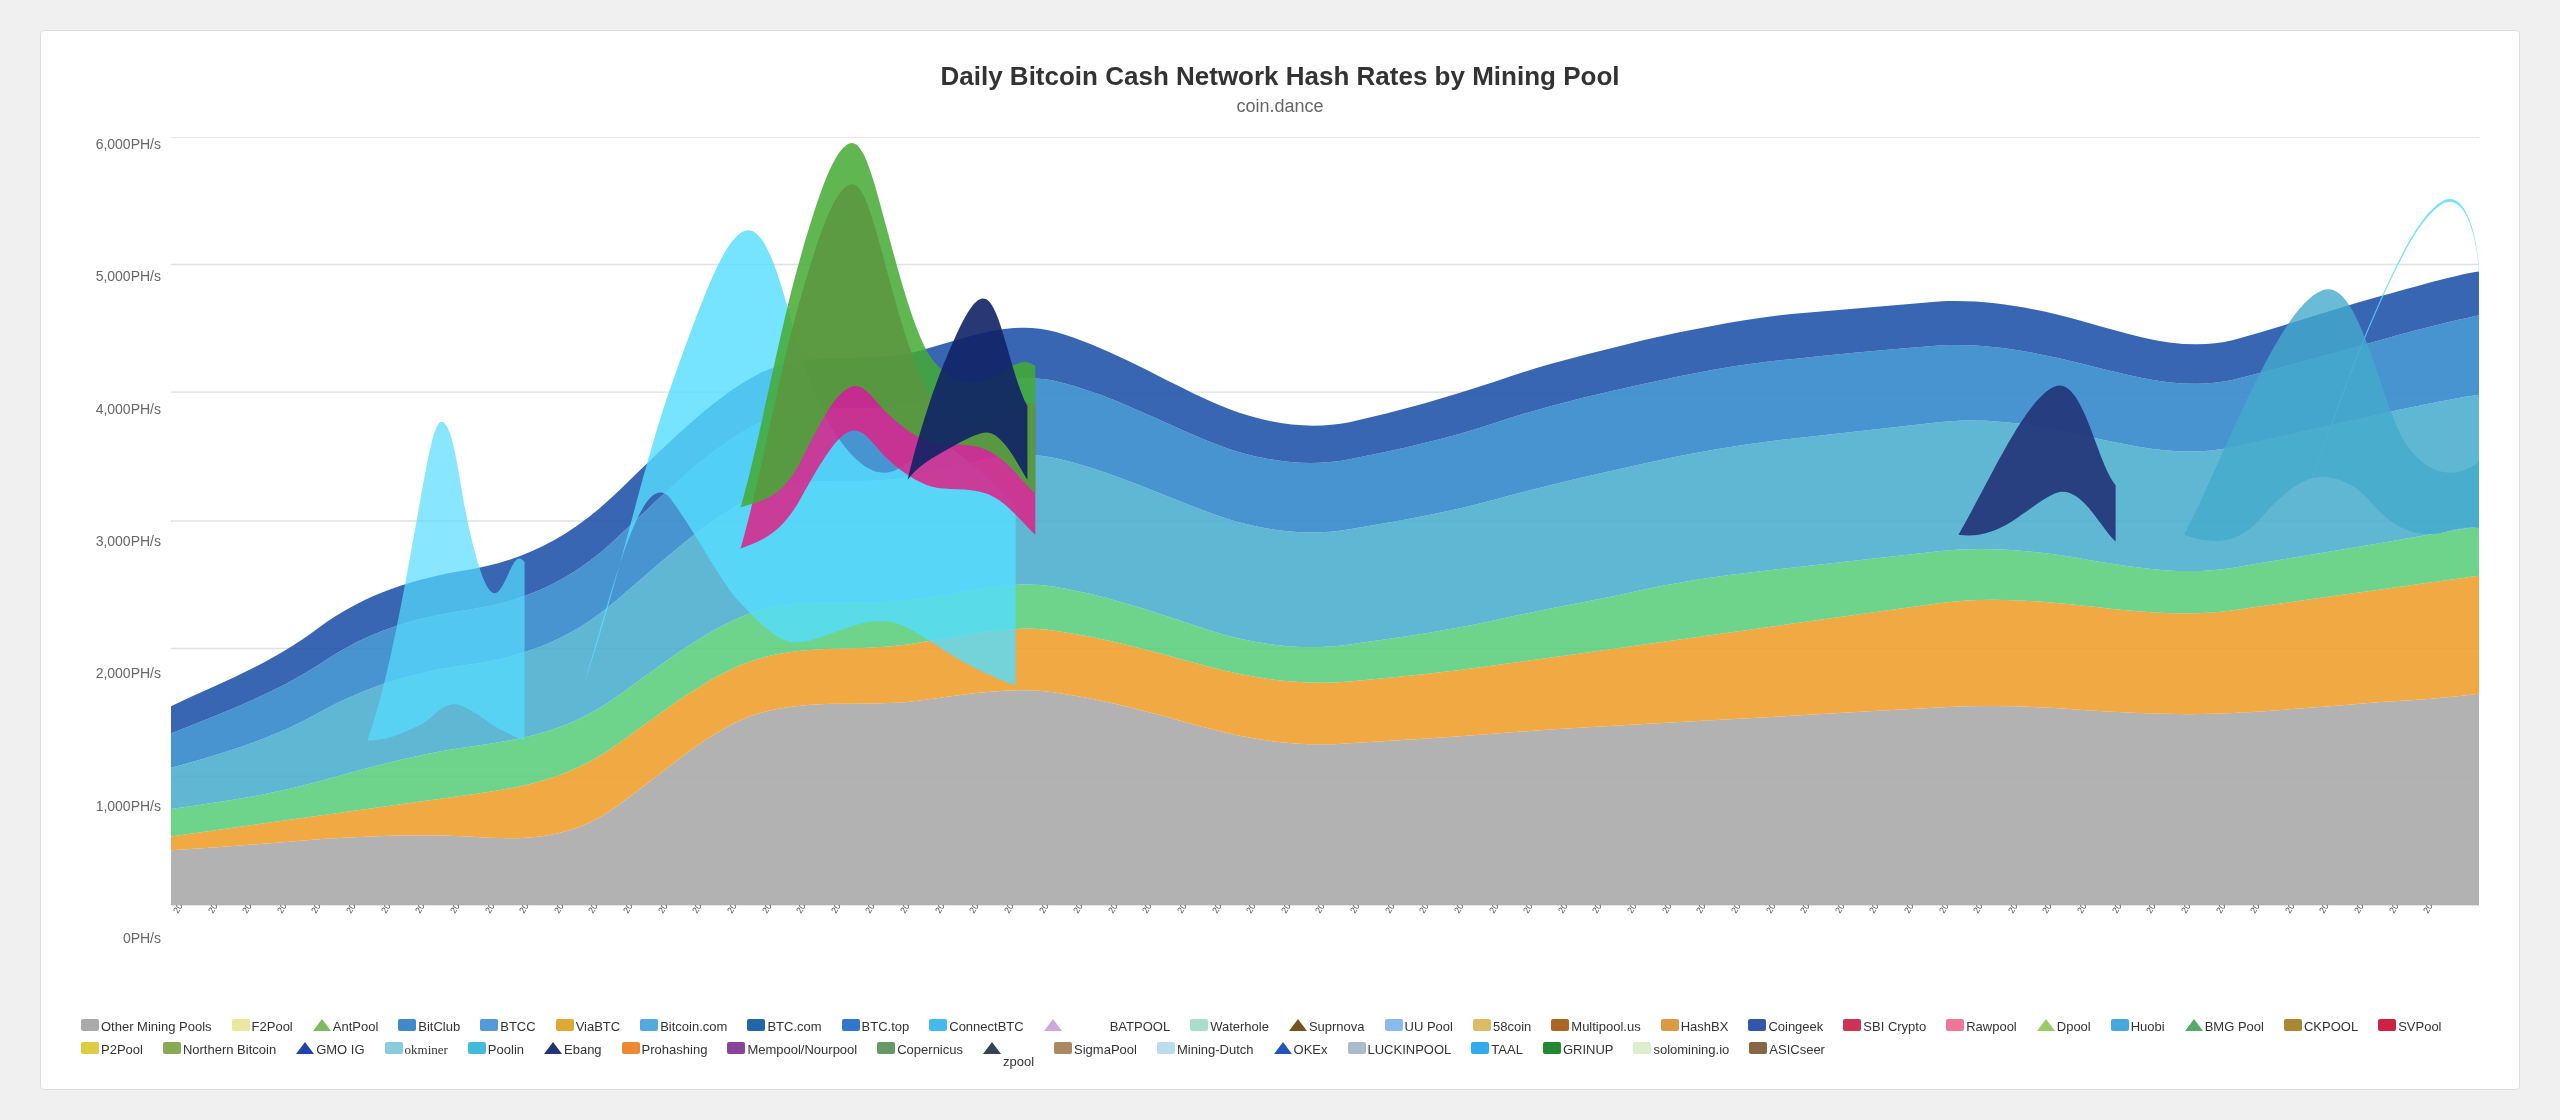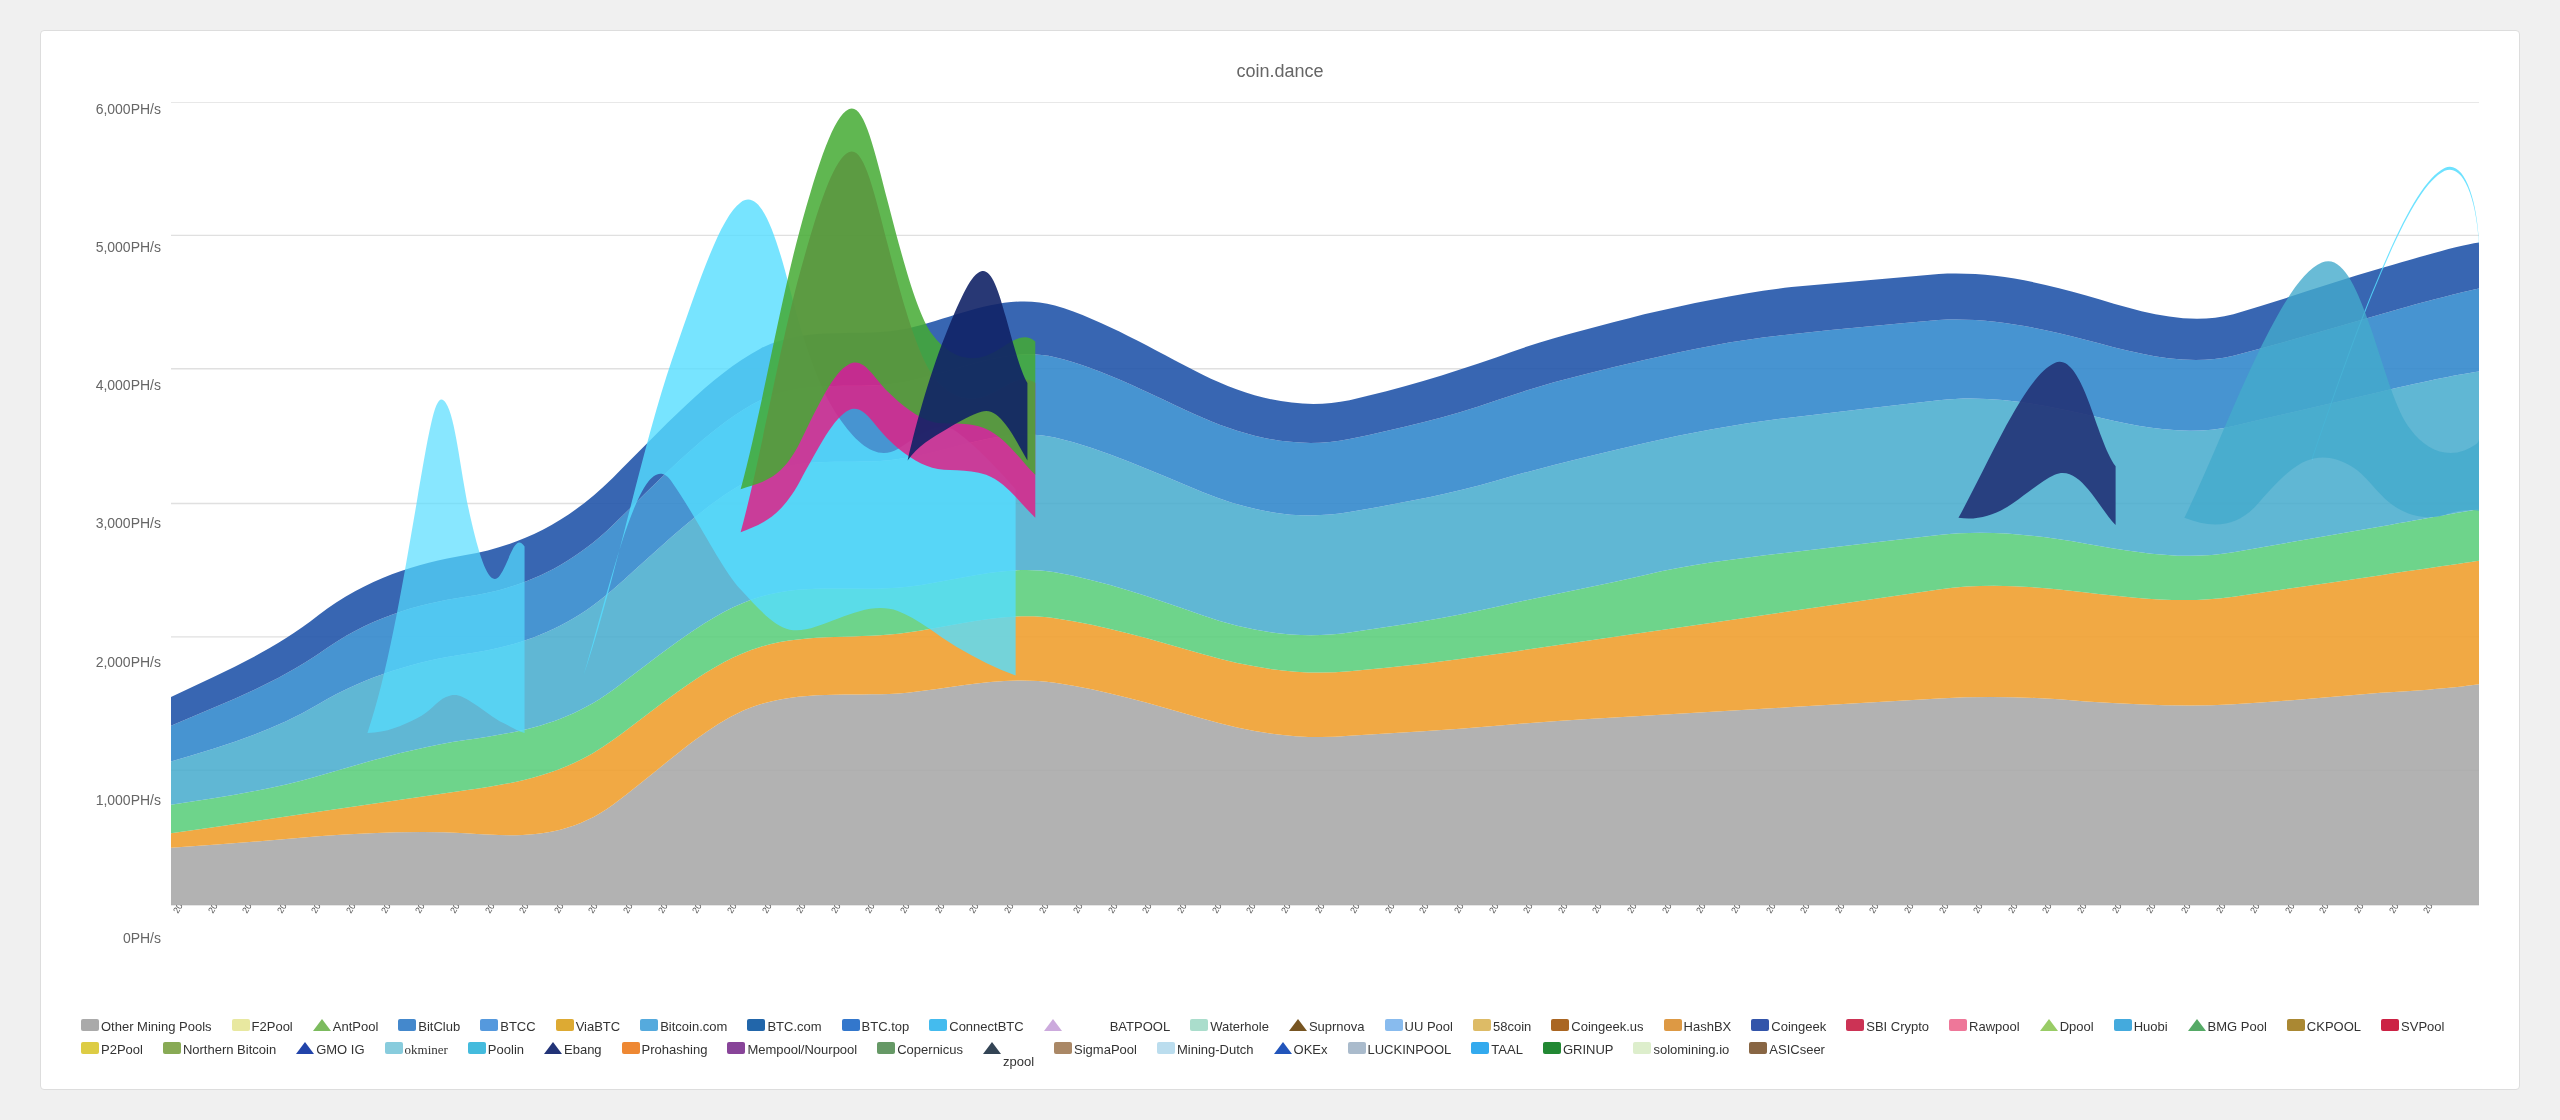--- a/index.html
+++ b/index.html
@@ -93,20 +93,21 @@
       width: 18px;
       height: 12px;
       border-radius: 2px;
       flex-shrink: 0;
     }
   </style>
 </head>
 <body>
 
 <div class="chart-container">
+  <div class="chart-title">Daily Bitcoin Cash Network Hash Rates by Mining Pool</div>
   <div class="chart-subtitle">coin.dance</div>
 
   <div class="chart-area">
 
     <div class="y-axis">
       <span class="y-label">6,000PH/s</span>
       <span class="y-label">5,000PH/s</span>
       <span class="y-label">4,000PH/s</span>
       <span class="y-label">3,000PH/s</span>
       <span class="y-label">2,000PH/s</span>
@@ -298,21 +299,21 @@
       <div class="legend-item">
         <span class="legend-color" style="background-color: rgb(136, 187, 238);"></span>
         <span style="font-size: 13px;">UU Pool</span>
       </div>
       <div class="legend-item">
         <span class="legend-color" style="background-color: rgb(221, 187, 102);"></span>
         <span style="font-size: 13px;">58coin</span>
       </div>
       <div class="legend-item">
         <span class="legend-color" style="background-color: rgb(170, 102, 34);"></span>
-        <span style="font-size: 13px;">Coingeek.us</span>
+        <span style="font-size: 13px;">Multipool.us</span>
       </div>
       <div class="legend-item">
         <span class="legend-color" style="background-color: rgb(221, 153, 68);"></span>
         <span style="font-size: 13px;">HashBX</span>
       </div>
       <div class="legend-item">
         <span class="legend-color" style="background-color: rgb(51, 85, 170);"></span>
         <span style="font-size: 13px;">Coingeek</span>
       </div>
       <div class="legend-item">

